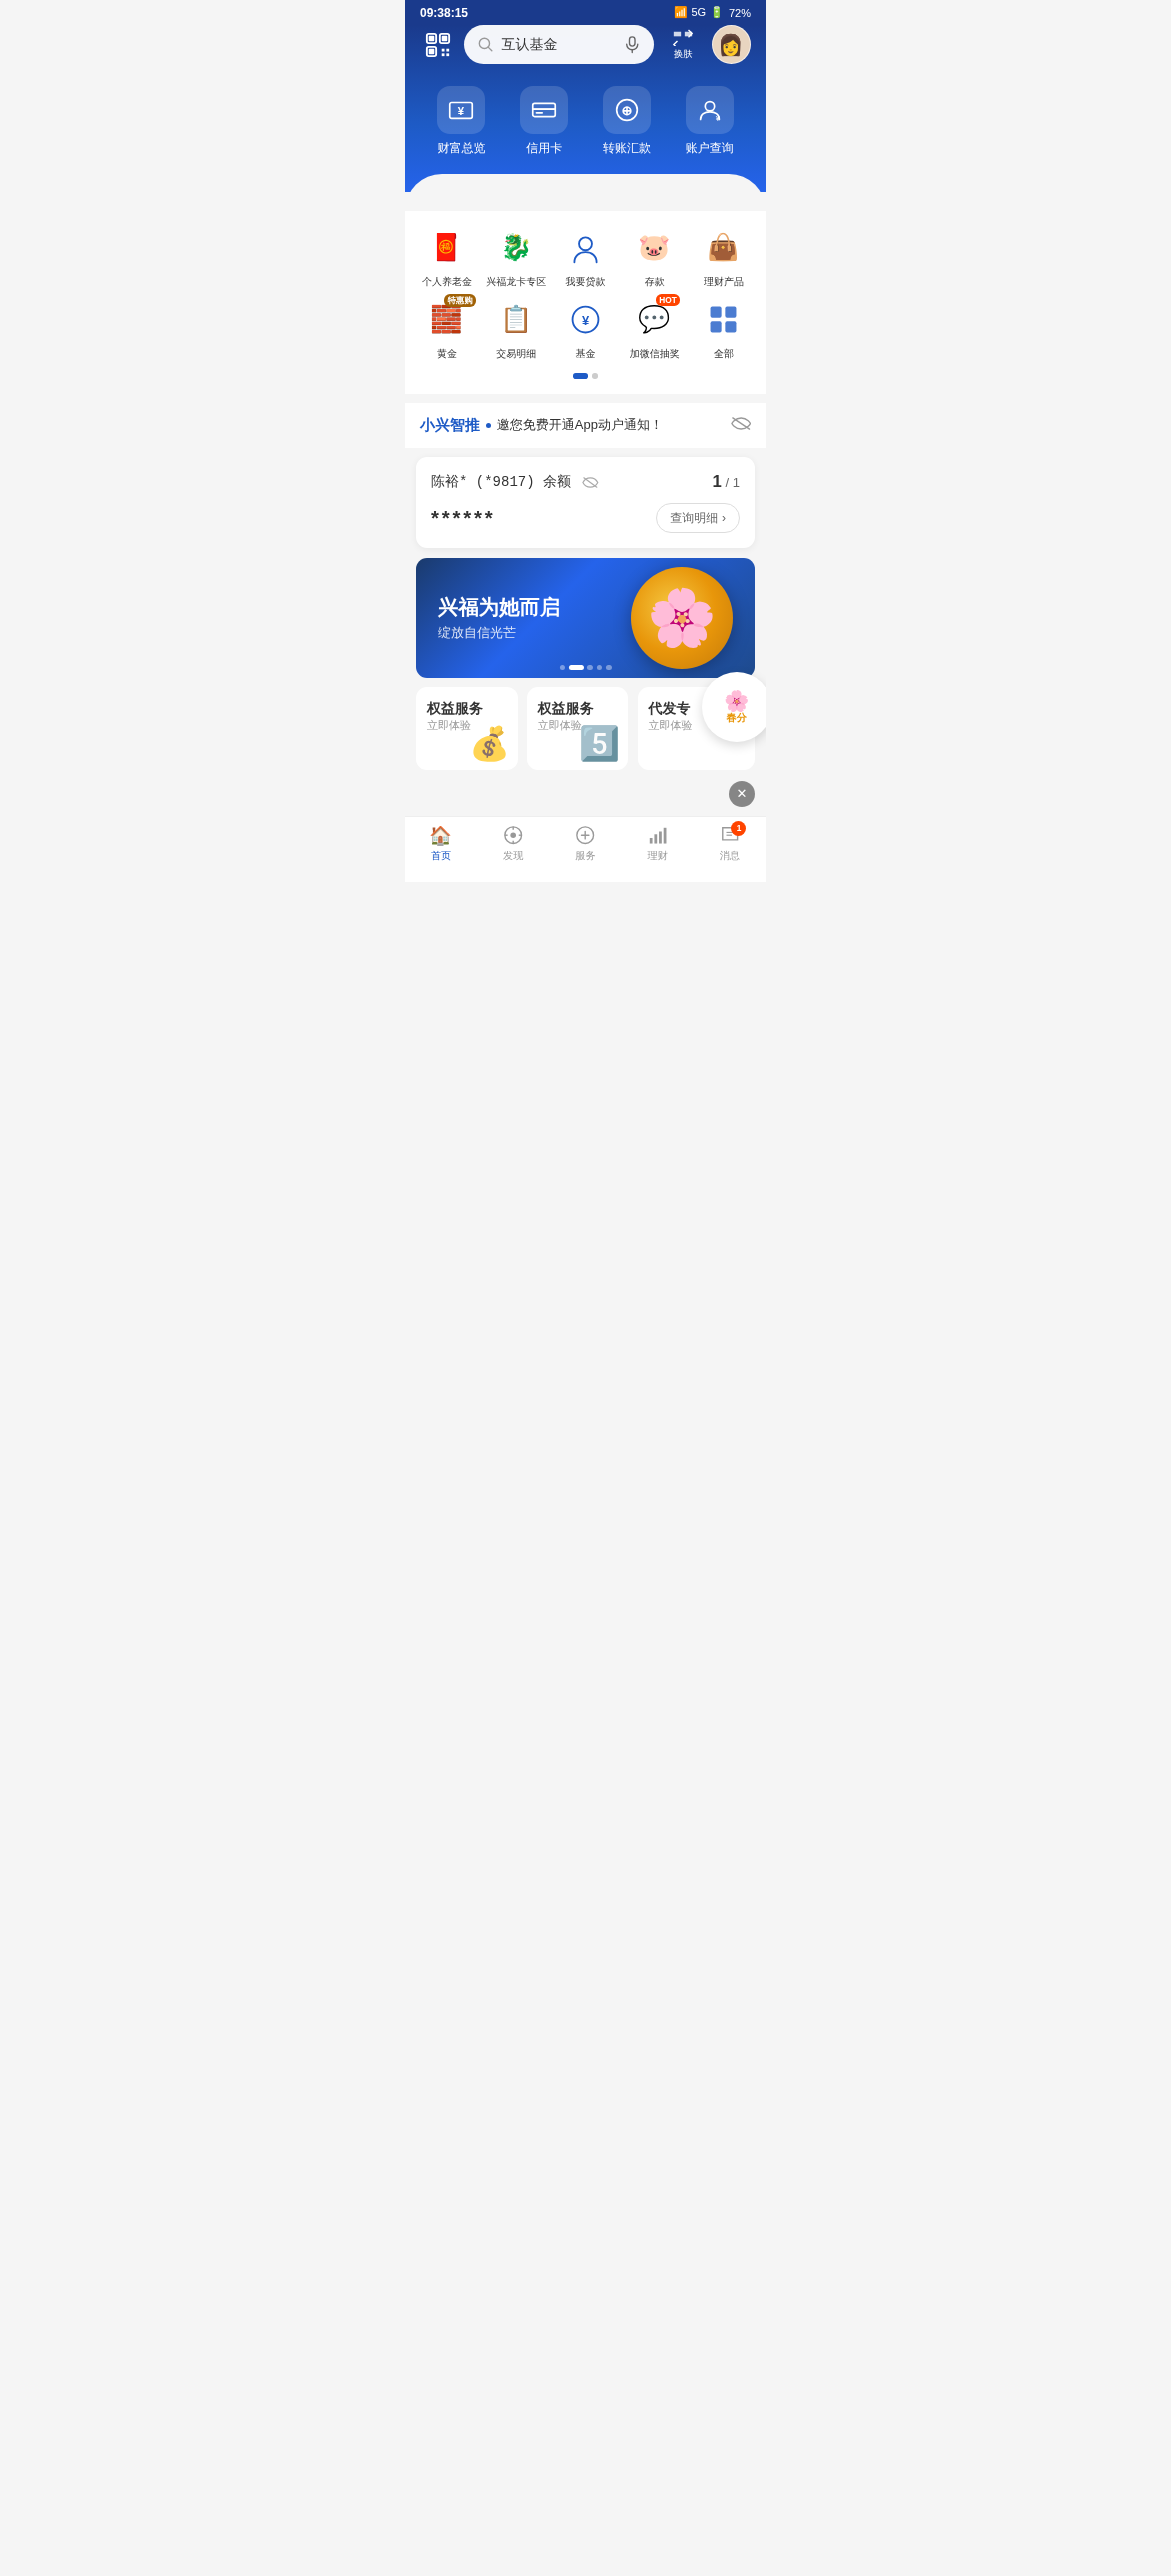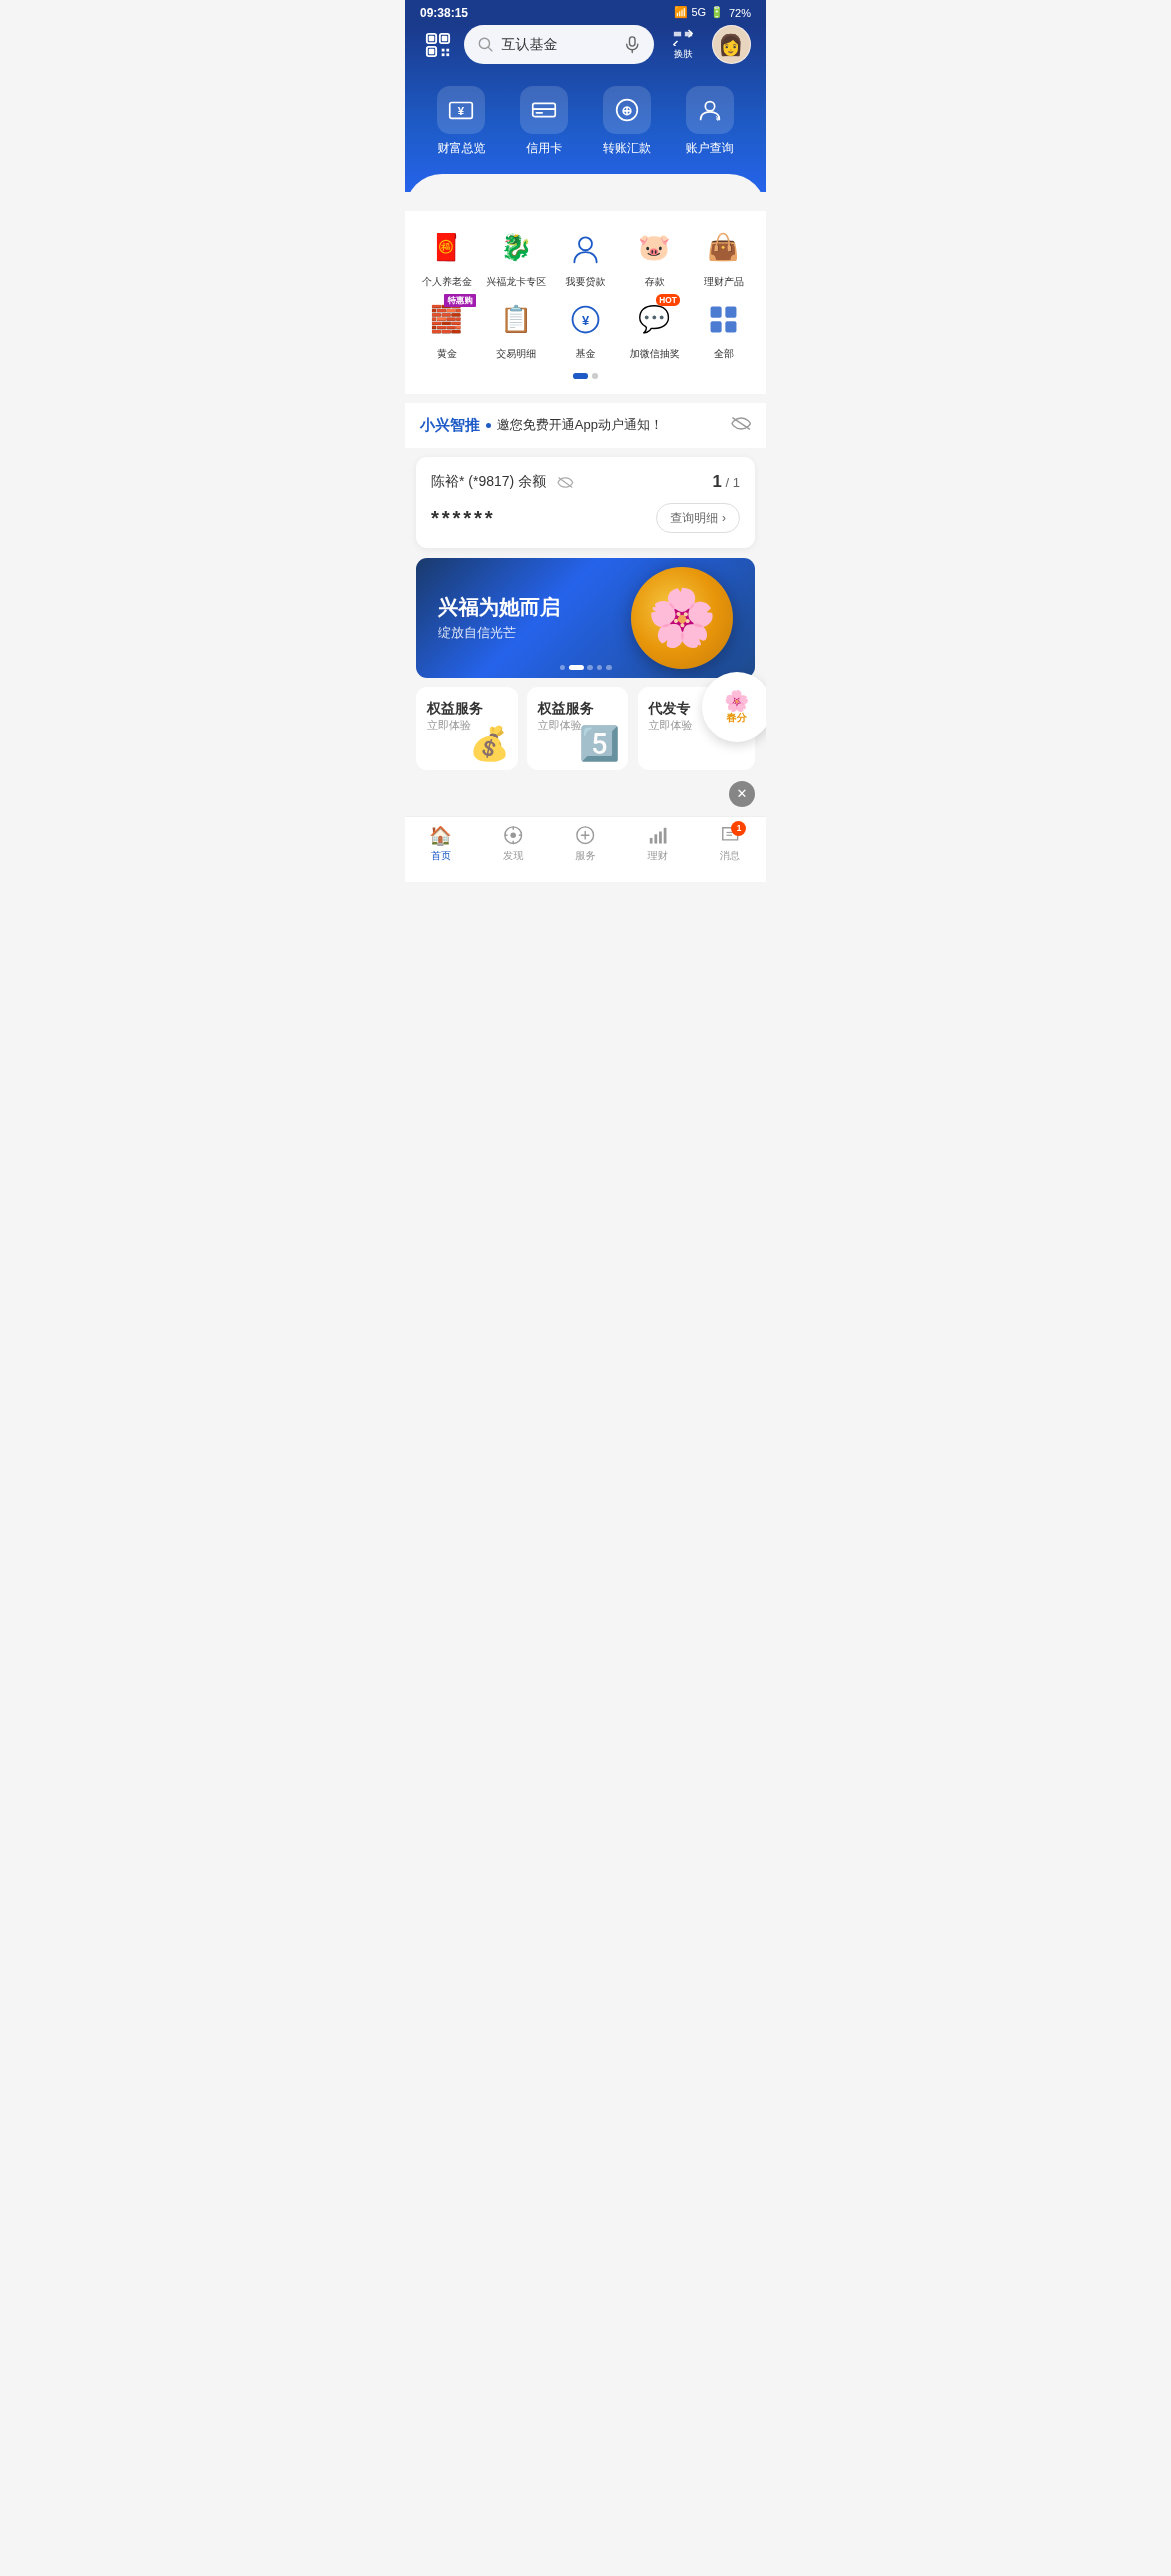--- a/index.html
+++ b/index.html
@@ -182,25 +182,25 @@
       color: white;
       font-size: 8.3px;
       padding: 0.9px 3.7px;
       border-radius: 5.6px;
       font-weight: 600;
     }
     .badge-special {
       position: absolute;
       top: -3.7px;
       right: -7.4px;
-      background: #a21caf;
+      background: #a16207;
       color: white;
       font-size: 8.3px;
       padding: 0.9px 3.7px;
-      border-radius: 1px;
+      border-radius: 6px;
       font-weight: 600;
     }
 
     
     .dots-row {
       display: flex;
       justify-content: center;
       gap: 3.7px;
       padding: 3.7px 0 7.4px;
     }
@@ -259,20 +259,21 @@
       justify-content: space-between;
       align-items: center;
       margin-bottom: 11px;
     }
     .account-name {
       font-size: 14px;
       color: #333;
       display: flex;
       align-items: center;
       gap: 11px;
+      font-family: Liberation Mono, monospace;
     }
     .account-page {
       font-size: 13px;
       color: #666;
     }
     .account-page .current {
       font-size: 16.7px;
       font-weight: 700;
       color: #333;
     }

